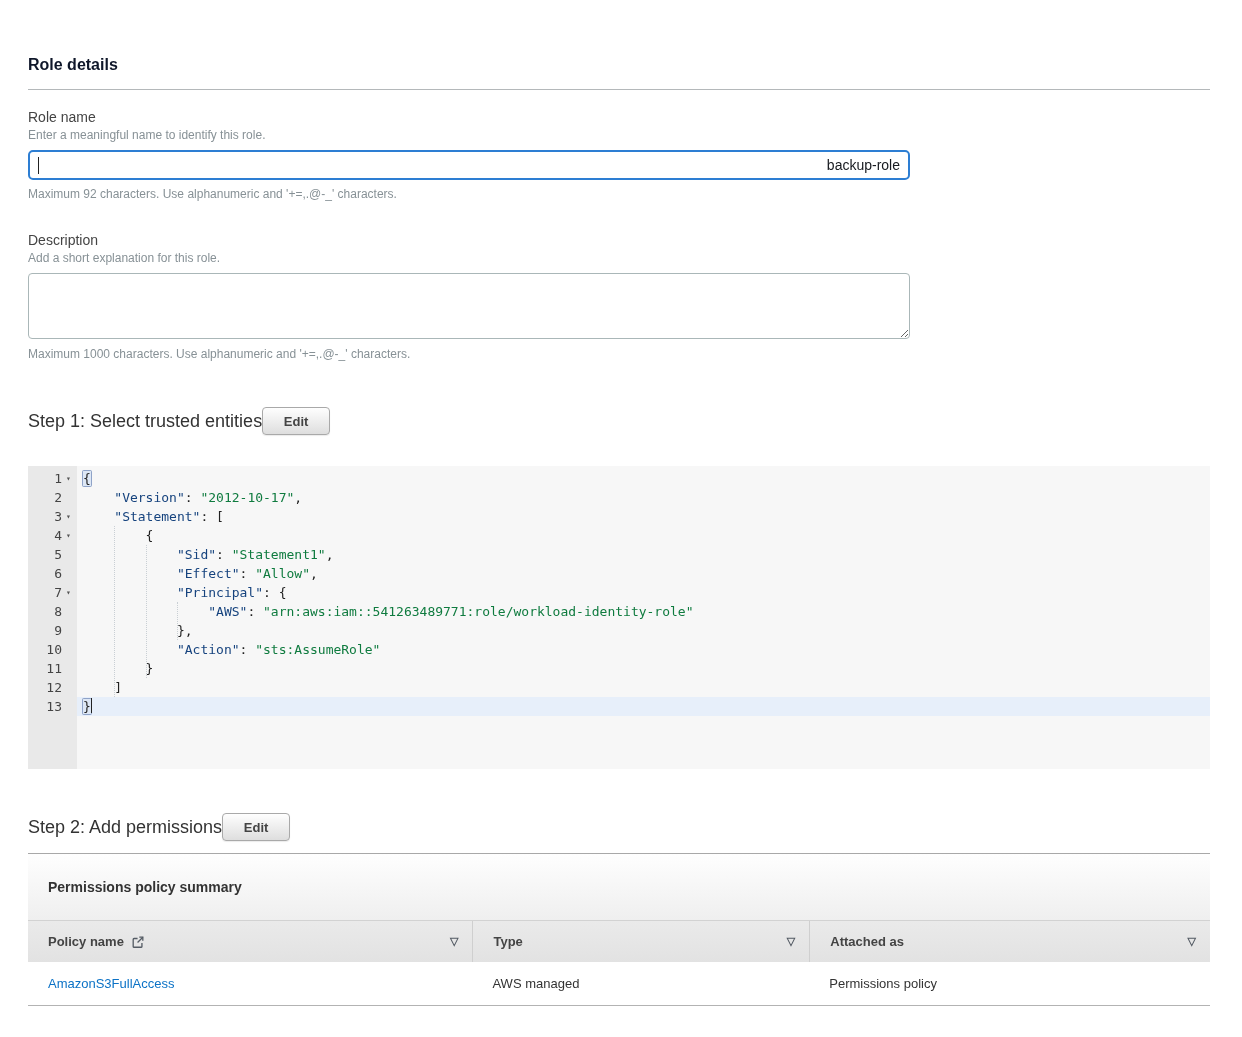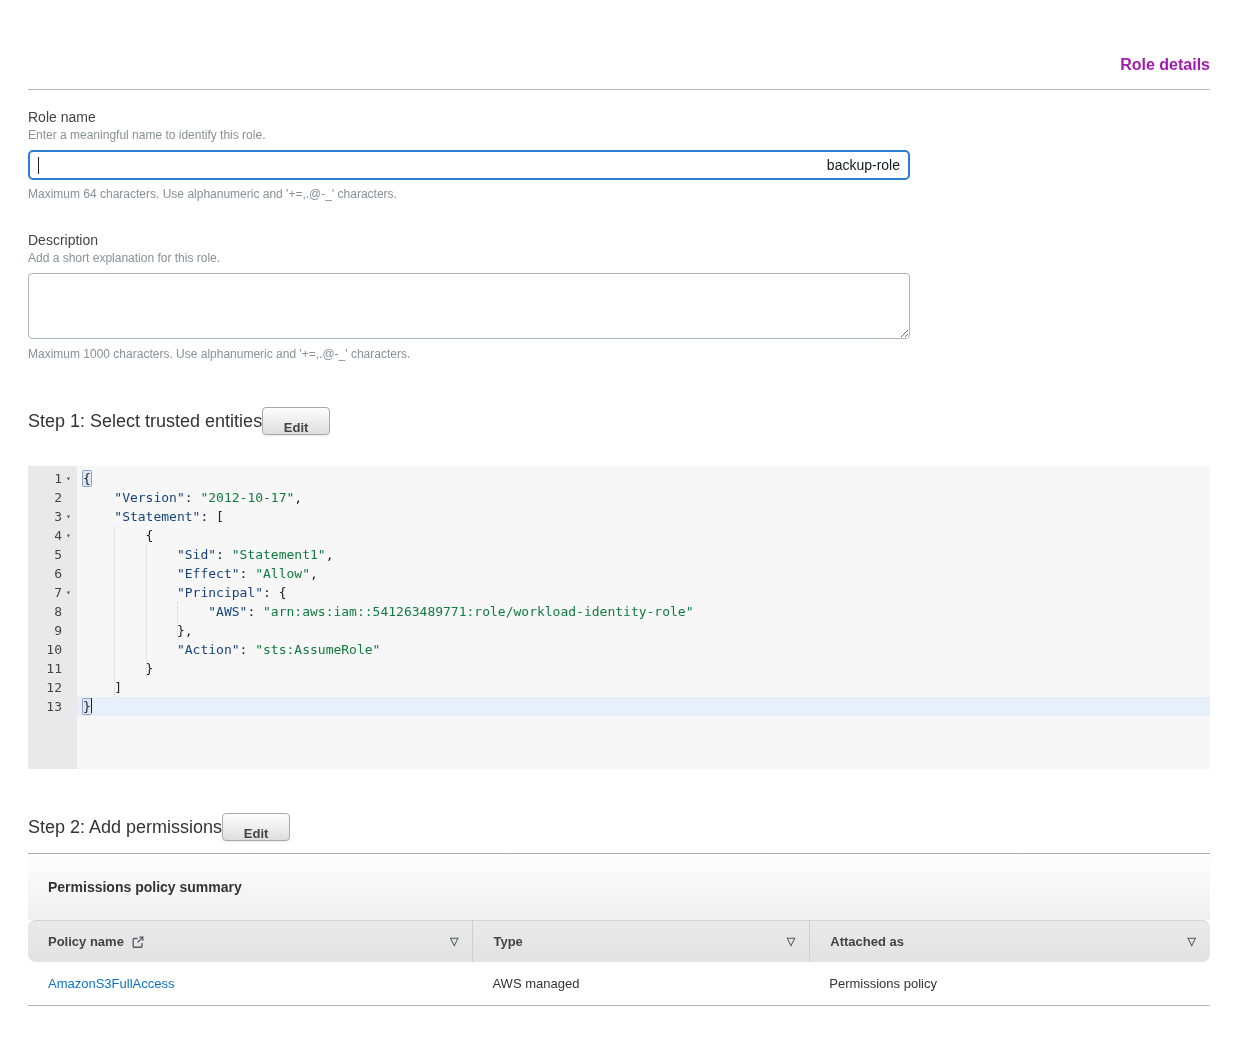--- a/index.html
+++ b/index.html
@@ -6,21 +6,21 @@
   html,body { background:#fff; }
   body {
     width:1242px; height:1037px; overflow:hidden;
     font-family:"Liberation Sans", sans-serif;
     color:#333;
   }
   .page { padding:10px 32px 0 28px; }
 
   h1.title { font-size:24px; font-weight:400; color:#2f2f2f; letter-spacing:.2px; }
 
-  .section-heading { font-size:16px; font-weight:700; color:#a21caf; margin-top:46px;text-align:right; }
+  .section-heading { font-size:16px; font-weight:700; color:#0f172a; margin-top:46px; }
   .divider { border:none; border-top:1px solid #b4b8ba; margin-top:15px; }
   .divider2 { border:none; border-top:1px solid #a8a8a8; margin-top:12px; }
 
   .field-label { font-size:14px; color:#444; margin-top:19px; }
   .field-help  { font-size:12px; color:#879196; margin-top:3px; }
   .field-hint  { font-size:12px; color:#879196; margin-top:7px; }
 
   .text-input {
     margin-top:8px; width:882px; height:30px;
     border:2px solid #2d7ed3; border-radius:5px;
@@ -35,21 +35,21 @@
     background:#fff; font-family:"Liberation Sans", sans-serif;
     font-size:14px; color:#16191f; padding:6px 8px;
     resize:both; outline:none;
   }
 
   .step-row { display:flex; align-items:center; }
   .step-row.one { margin-top:46px; }
   .step-row.two { margin-top:44px; }
   .step-heading { font-size:18px; font-weight:400; color:#333; }
   .btn {
-    min-width:68px; height:28px; padding:12px 18px;
+    min-width:68px; height:28px; padding:6px 18px;
     background:linear-gradient(#fefefe,#dedede);
     border:1px solid #a9a9a9; border-radius:4px;
     font-family:"Liberation Sans", sans-serif;
     font-size:13px; font-weight:700; color:#444;
     box-shadow:0 1px 1px rgba(0,0,0,.08); cursor:pointer;
   }
 
   
   .editor {
     margin-top:31px; height:303px; display:flex;
@@ -73,21 +73,20 @@
   
   .panel-header {
     height:66px; background:linear-gradient(#fefefe,#efefef);
     display:flex; align-items:center; padding:0 20px;
     font-size:14px; color:#333;font-weight:bold;
   }
   .thead {
     display:flex; height:42px; align-items:center;
     background:linear-gradient(#eaeaea,#e2e2e2);
     border-top:1px solid #d2d2d2;
-    border-radius:8px;
   }
   .th {
     display:flex; align-items:center; height:100%;
     padding:0 14px 0 20px; font-size:13px; font-weight:700; color:#444;
   }
   .th + .th { border-left:1px solid #cfcfcf; }
   .th .spacer { flex:1; }
   .tri { font-size:11px; color:#545b64; margin-left:8px; }
   .ext-icon { margin-left:7px; display:inline-flex; }
   .col1 { flex:0 0 37.6%; } .col2 { flex:0 0 28.5%;align-items:center; } .col3 { flex:1; }
@@ -105,21 +104,21 @@
     <h2 class="section-heading">Role details</h2>
     <hr class="divider">
 
     <div>
       <div class="field-label">Role name</div>
       <div class="field-help">Enter a meaningful name to identify this role.</div>
       <div class="text-input">
         <span class="caret"></span>
           <span>backup-role</span>
       </div>
-      <div class="field-hint">Maximum 64 characters. Use alphanumeric and '+=,.@-_' characters.</div>
+      <div class="field-hint">Maximum 92 characters. Use alphanumeric and '+=,.@-_' characters.</div>
     </div>
 
     <div style="margin-top:31px;">
       <div class="field-label" style="margin-top:0;">Description</div>
       <div class="field-help">Add a short explanation for this role.</div>
       <textarea class="desc" style=""></textarea>
       <div class="field-hint" style="margin-top:4px;">Maximum 1000 characters. Use alphanumeric and '+=,.@-_' characters.</div>
     </div>
   </div>
 

